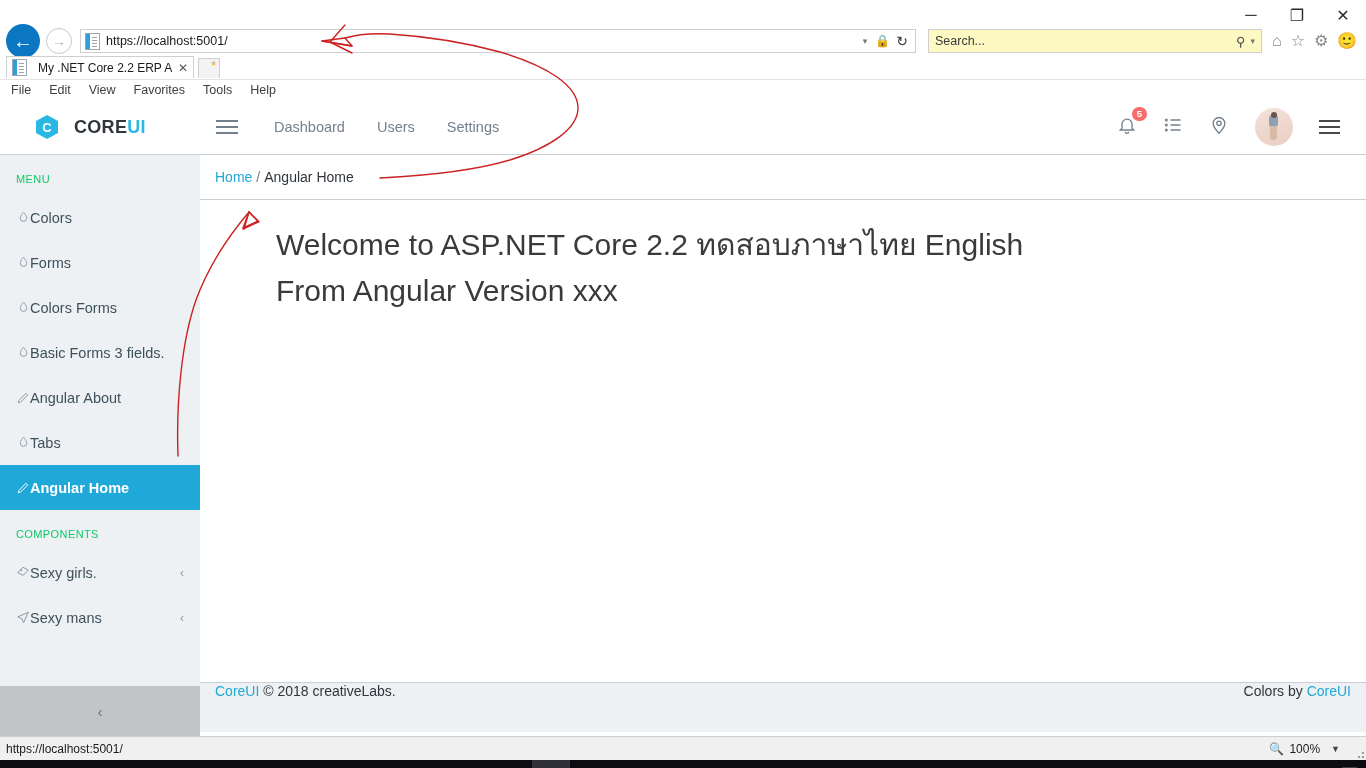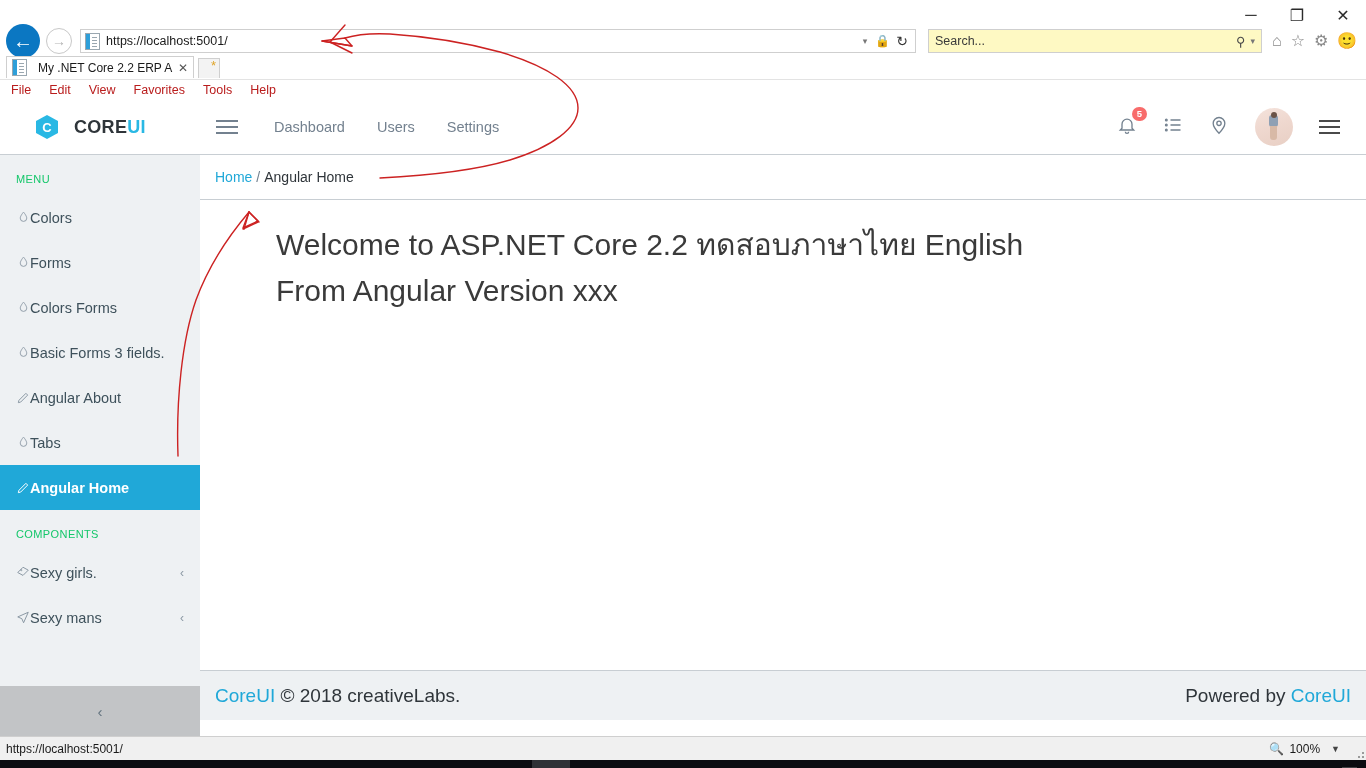--- a/index.html
+++ b/index.html
@@ -88,21 +88,21 @@
     width: 22px; height: 20px; margin-left: 4px; border: 1px solid #cfcfcf; border-bottom: 0;
     background: #f3f3f3; position: relative;
   }
   .tab-new::after { content: "*"; position: absolute; right: 3px; top: -1px; color: #e0a52a; font-size: 13px; }
 
   .menu-row {
     position: absolute; top: 79px; left: 0; width: 1366px; height: 21px;
     display: flex; align-items: center; gap: 18px; padding-left: 11px;
     border-top: 1px solid #e3e3e3;
   }
-  .menu-item { font-size: 12.5px; color: #b91c1c; }
+  .menu-item { font-size: 12.5px; color: #404040; }
 
   
   .app { position: relative; width: 1366px; height: 636px; background: #fff; }
 
   .navbar {
     position: absolute; top: 0; left: 0; width: 1366px; height: 55px;
     background: #fff; border-bottom: 1px solid #c8ced3;
     display: flex; align-items: center;
   }
   .brand { width: 200px; display: flex; align-items: center; padding-left: 36px; gap: 8px; }
@@ -181,23 +181,23 @@
   .page-body { padding: 22px 0 0 31px; margin-left: 45px; }
   .h1line { font-size: 30px; font-weight: normal; color: #3a3a3a; line-height: 1.52; white-space: nowrap; }
 
   
   .sidebar-minimizer {
     position: absolute; left: 0; bottom: 0; width: 200px; height: 50px;
     background: #c2c4c6; display: flex; align-items: center; justify-content: center;
     color: #62737f; font-size: 15px;
   }
   .footer {
-    position: absolute; left: 200px; bottom: 16px; width: 1166px; height: 50px;
+    position: absolute; left: 200px; bottom: 4px; width: 1166px; height: 50px;
     background: #eef1f3; border-top: 1px solid #c8ced3;
-    display: flex; align-items: center; padding: 0 15px; font-size: 19px; color: #2f353a;
+    display: flex; align-items: flex-start; padding: 0 15px; font-size: 14px; color: #2f353a;
   }
   .footer a { color: #20a8d8; text-decoration: none; }
   .footer-right { margin-left: auto; }
 
   
   .statusbar {
     position: relative; width: 1366px; height: 24px; background: #f0f0f0;
     border-top: 1px solid #cfcfcf; display: flex; align-items: center;
     padding: 0 6px; font-size: 12px; color: #1a1a1a;
   }
@@ -447,21 +447,21 @@
     <div class="sidebar-minimizer">
       <span>‹</span>
     </div>
 
     <div class="footer">
       <span>
         <a href="#">CoreUI</a>
         <span>© 2018 creativeLabs.</span>
       </span>
       <span class="footer-right">
-        <span>Powered by</span>
+        <span>Colors by</span>
         <a href="#">CoreUI</a>
       </span>
     </div>
   </div>
 
   <div class="statusbar">
     <span>https://localhost:5001/</span>
     <span class="zoom-wrap">
       <span class="zoom-mag">🔍</span>
       <span>100%</span>

